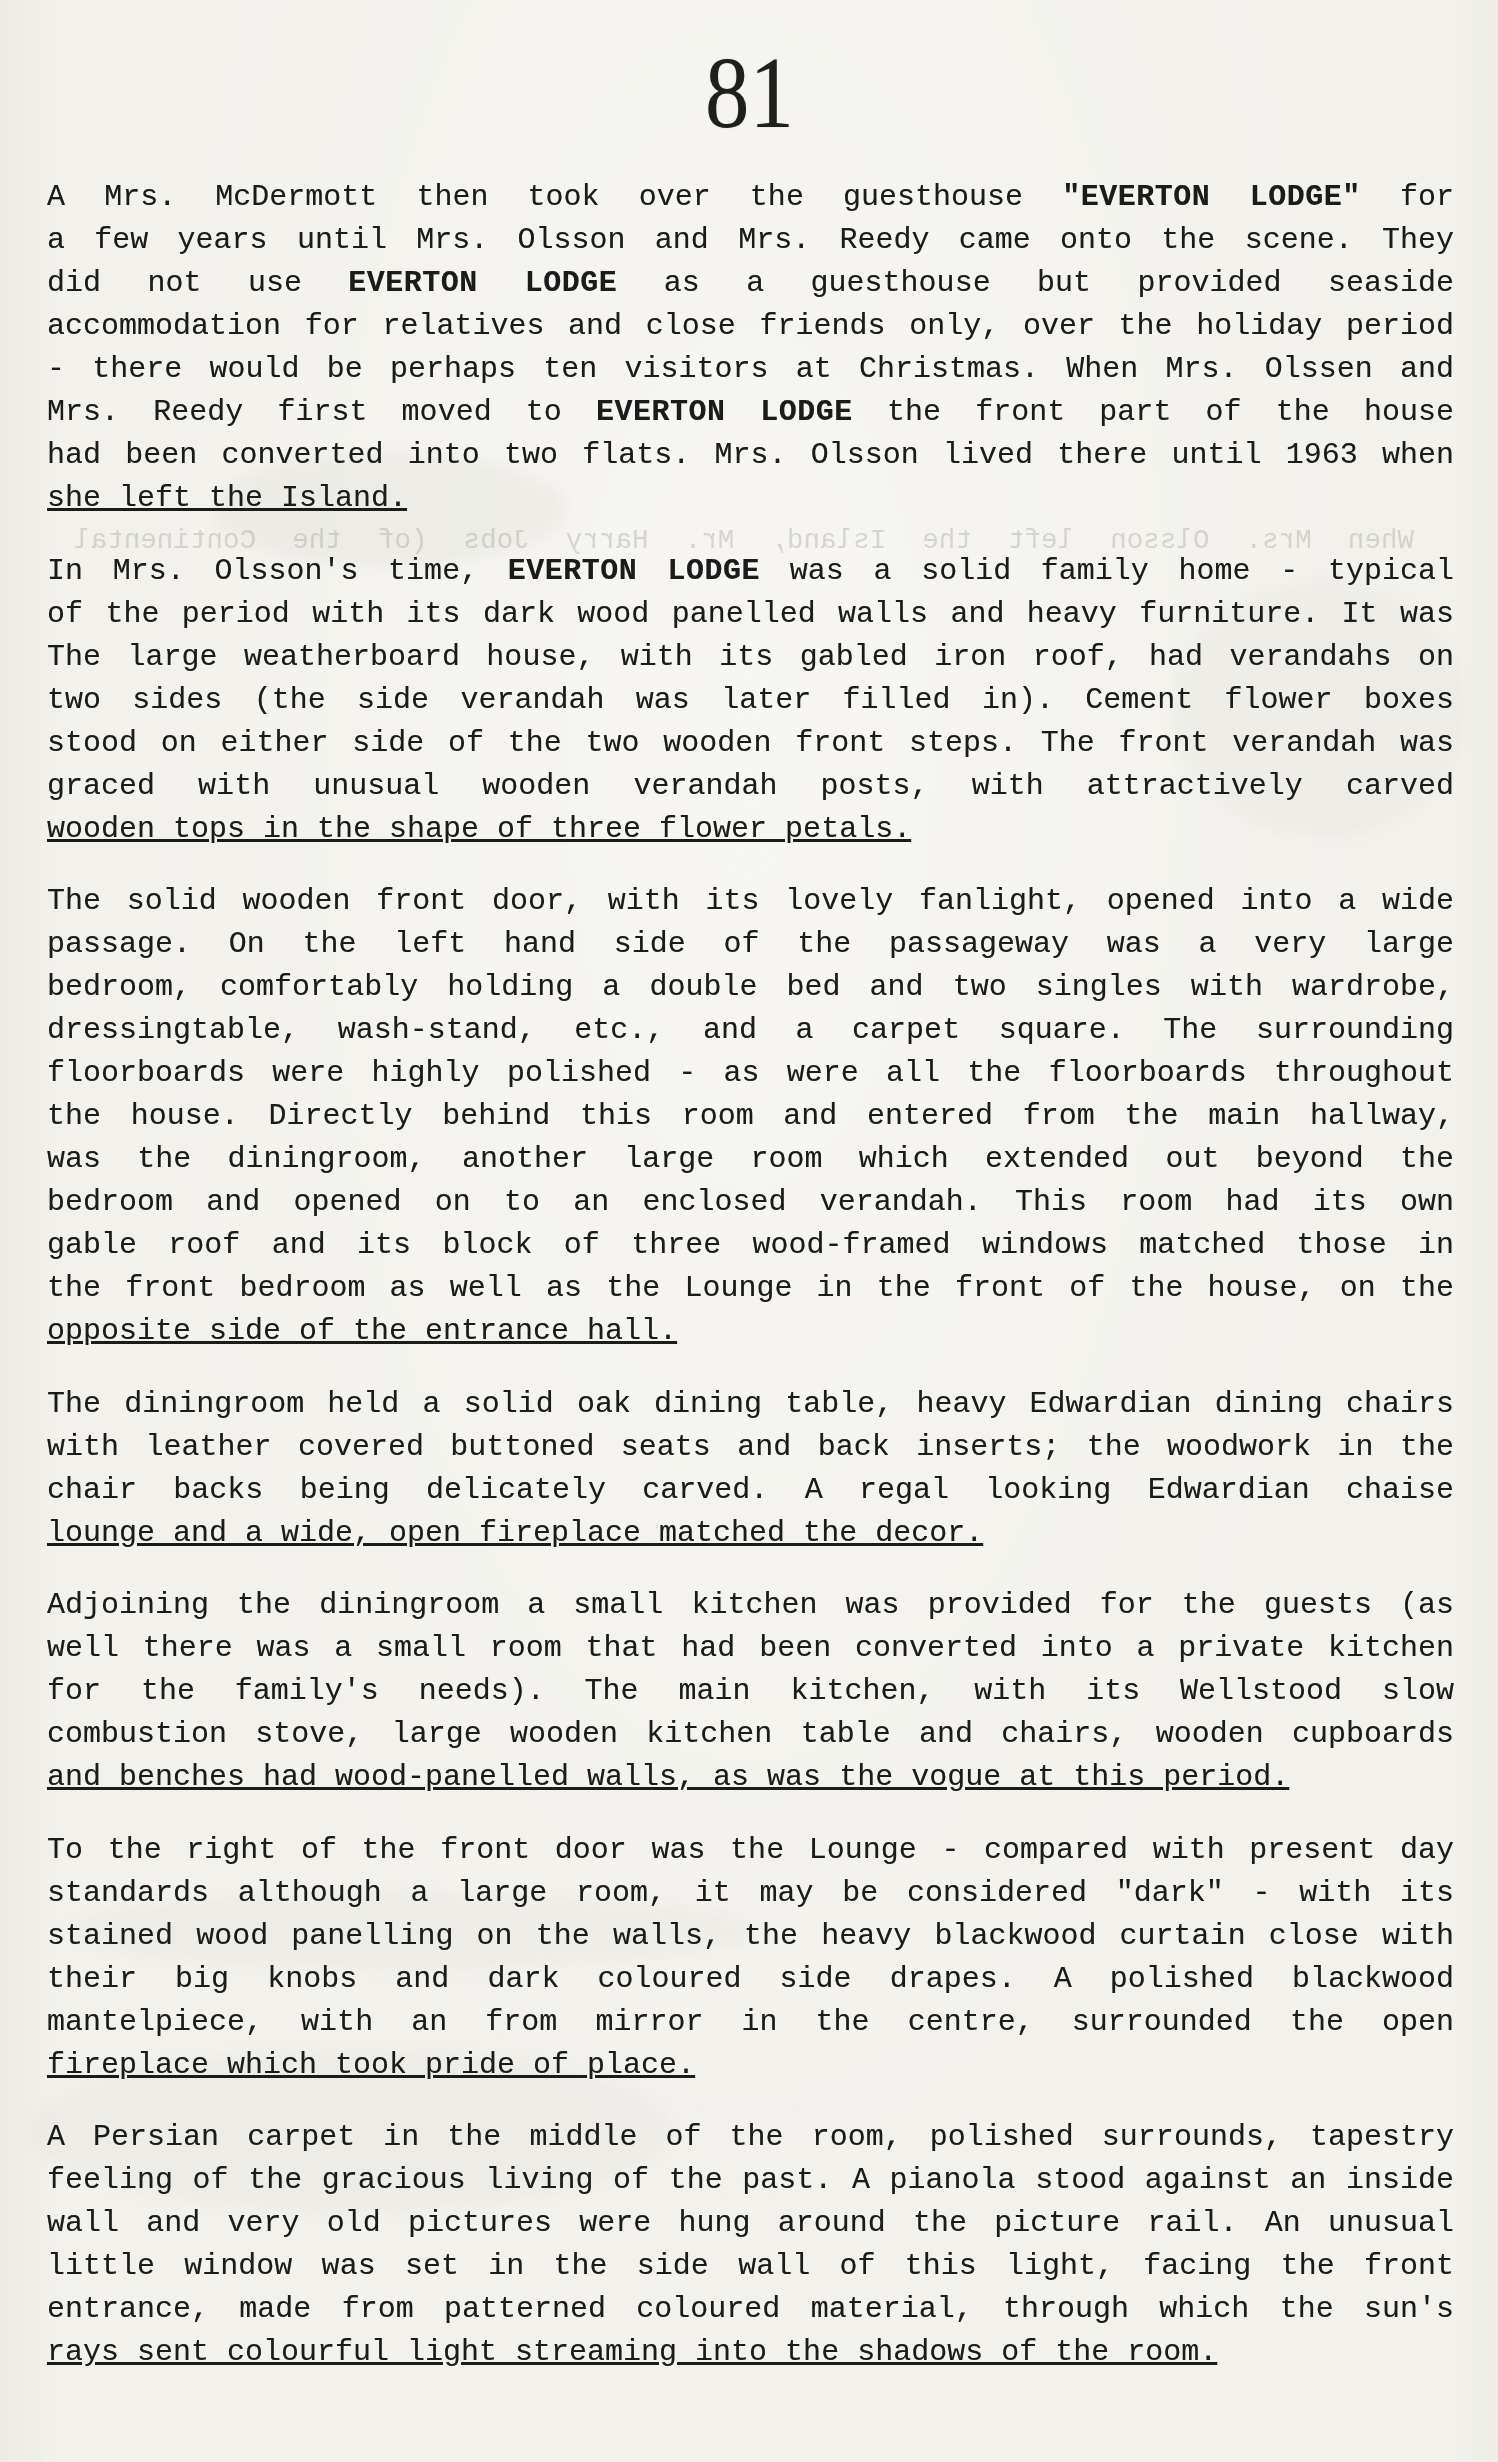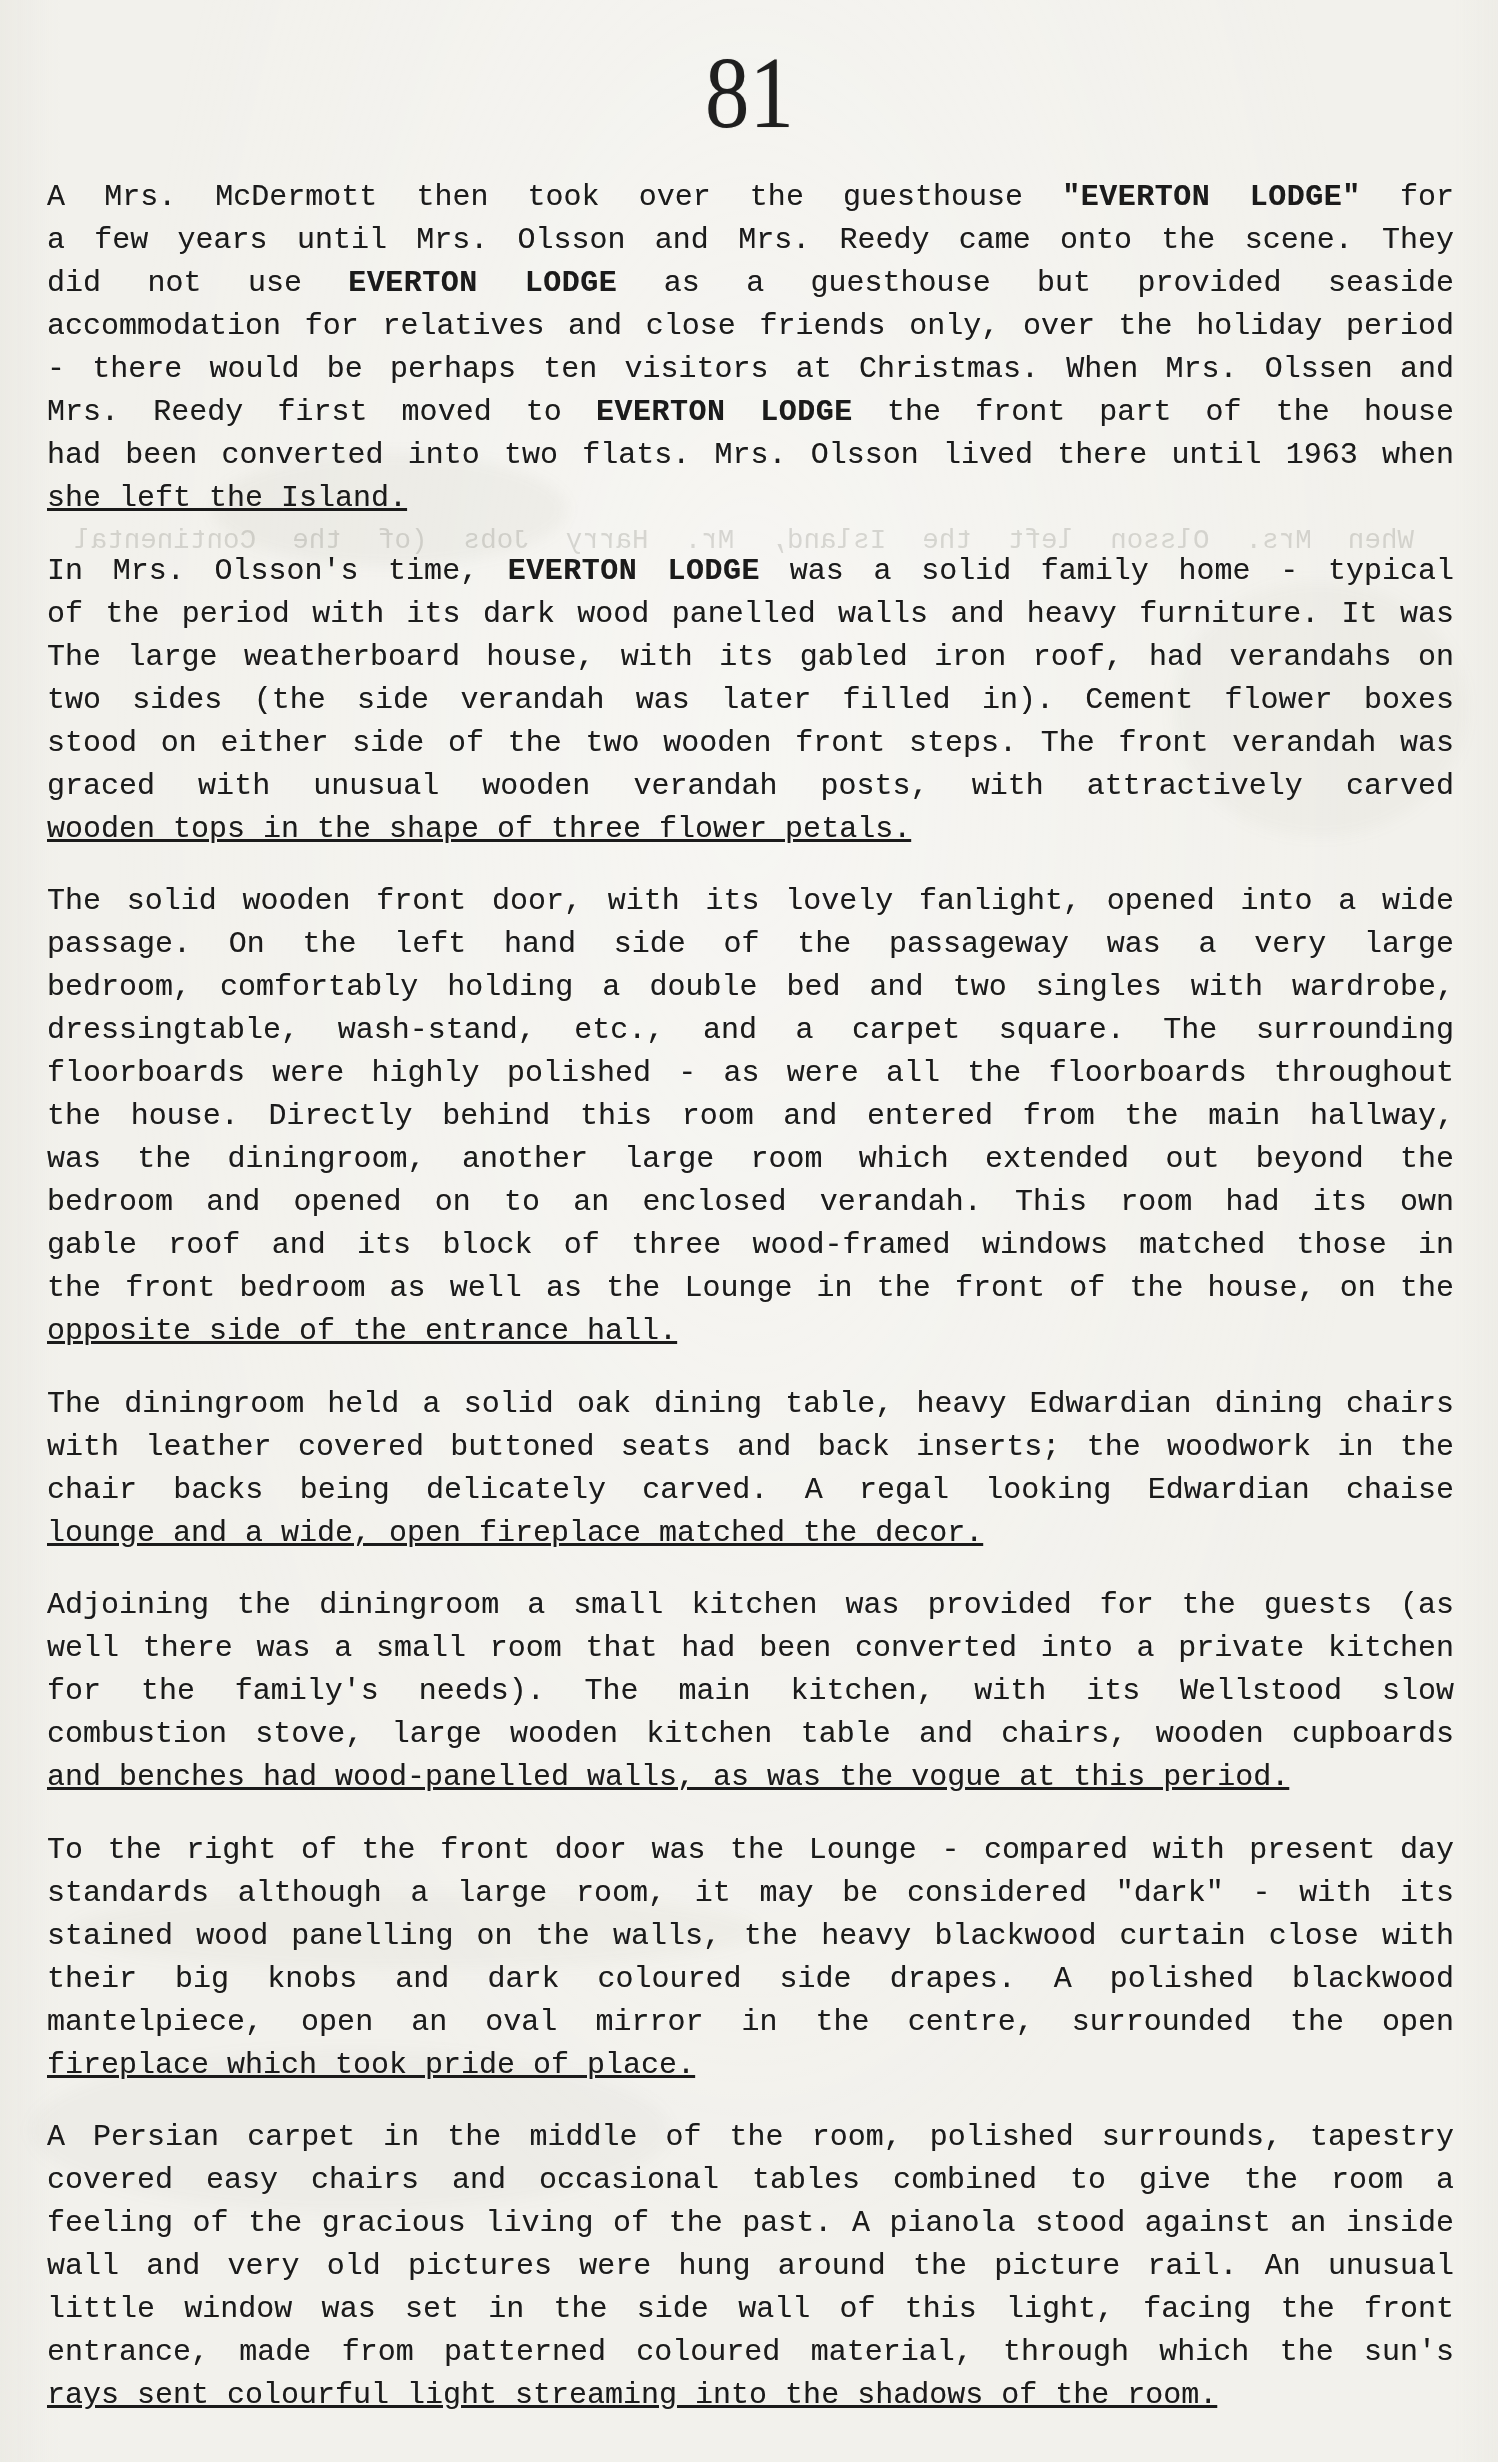--- a/index.html
+++ b/index.html
@@ -143,26 +143,25 @@
         <div class="line"><span>well there was a small room that had been converted into a private kitchen</span></div>
         <div class="line"><span>for the family's needs). The main kitchen, with its Wellstood slow</span></div>
         <div class="line"><span>combustion stove, large wooden kitchen table and chairs, wooden cupboards</span></div>
         <div class="line last"><span>and benches had wood-panelled walls, as was the vogue at this period.</span></div>
       </div>
       <div class="paragraph">
         <div class="line"><span>To the right of the front door was the Lounge - compared with present day</span></div>
         <div class="line"><span>standards although a large room, it may be considered "dark" - with its</span></div>
         <div class="line"><span>stained wood panelling on the walls, the heavy blackwood curtain close with</span></div>
         <div class="line"><span>their big knobs and dark coloured side drapes. A polished blackwood</span></div>
-        <div class="line"><span>mantelpiece, open an oval mirror in the centre, surrounded the open</span></div>
+        <div class="line"><span>mantelpiece, with an from mirror in the centre, surrounded the open</span></div>
         <div class="line last"><span>fireplace which took pride of place.</span></div>
       </div>
       <div class="paragraph">
         <div class="line"><span>A Persian carpet in the middle of the room, polished surrounds, tapestry</span></div>
-        <div class="line"><span>covered easy chairs and occasional tables combined to give the room a</span></div>
         <div class="line"><span>feeling of the gracious living of the past. A pianola stood against an inside</span></div>
         <div class="line"><span>wall and very old pictures were hung around the picture rail. An unusual</span></div>
         <div class="line"><span>little window was set in the side wall of this light, facing the front</span></div>
         <div class="line"><span>entrance, made from patterned coloured material, through which the sun's</span></div>
         <div class="line last"><span>rays sent colourful light streaming into the shadows of the room.</span></div>
       </div>
     </div>
 
 </div>
 

